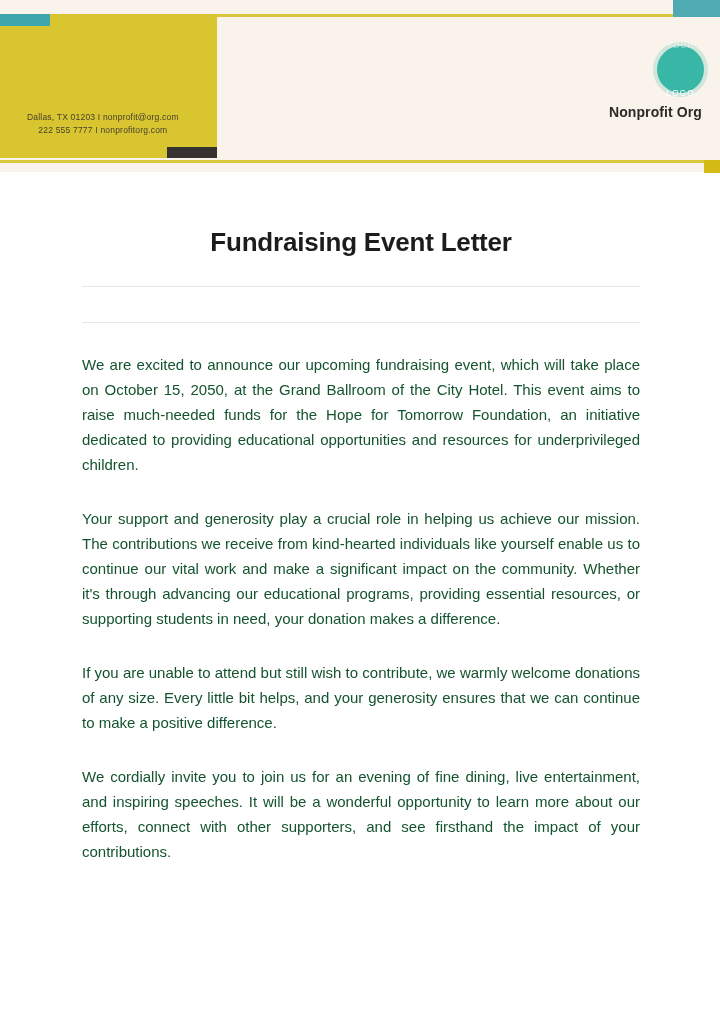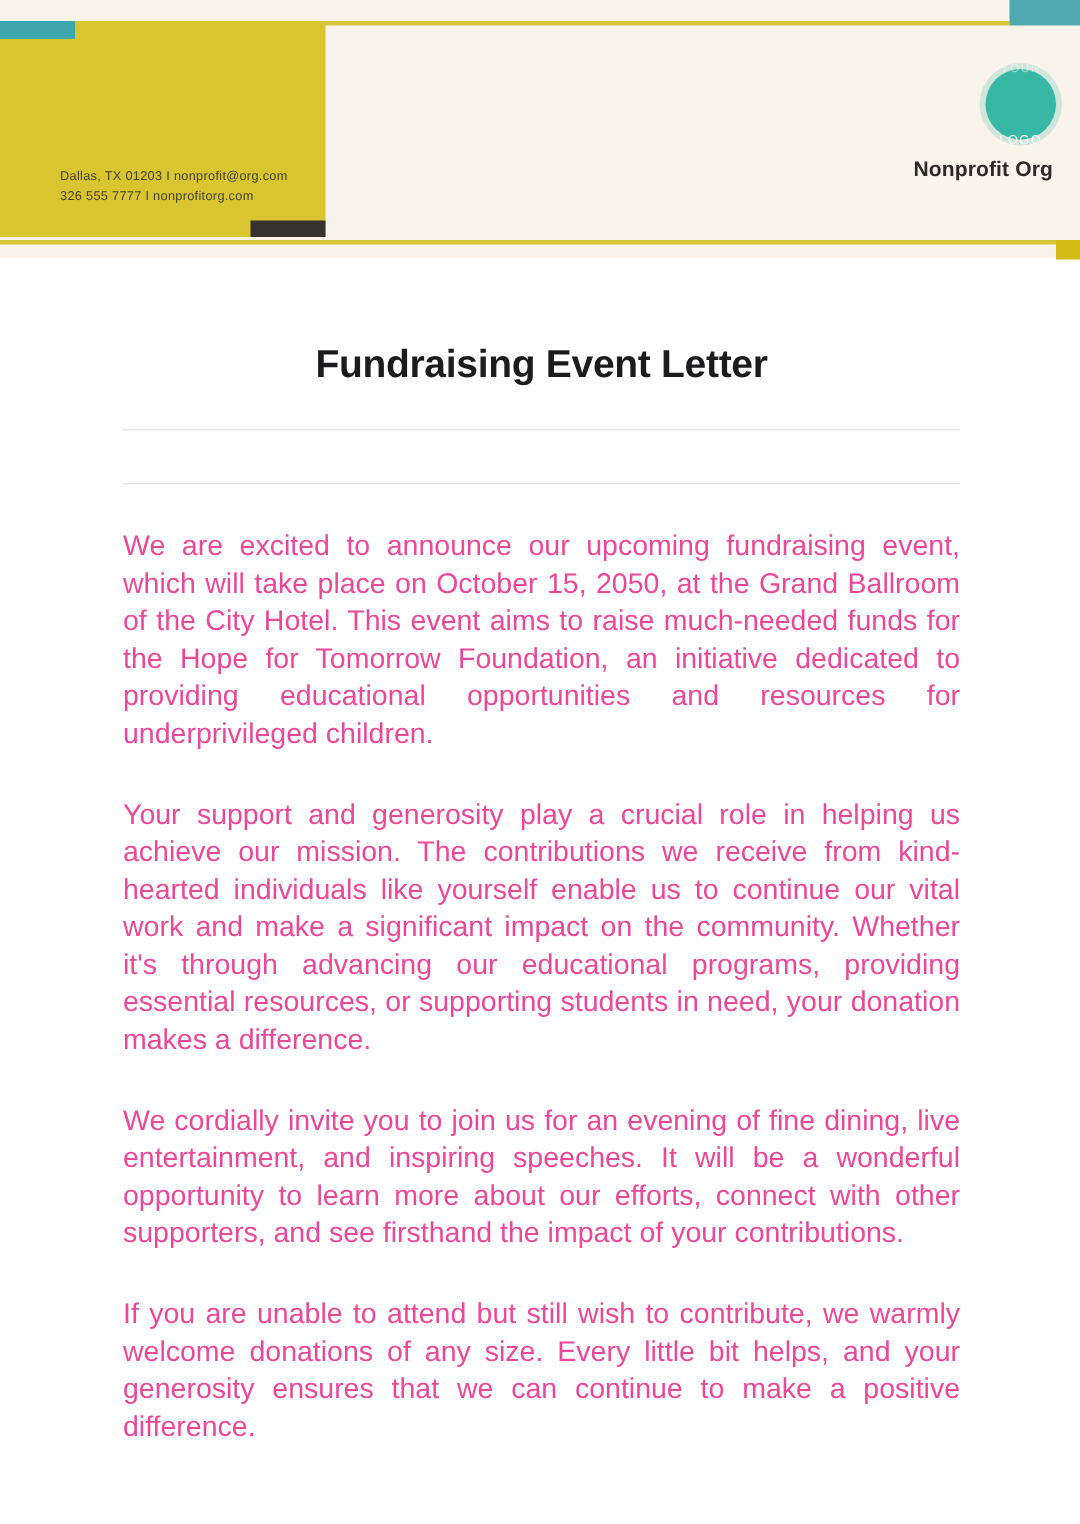--- a/index.html
+++ b/index.html
@@ -49,25 +49,26 @@
     background: #4faab2;
   }
   .dark-accent-bar {
     position: absolute;
     right: 0; bottom: 0;
     width: 50px; height: 11px;
     background: #363230;
   }
   .contact-info {
     position: absolute;
-    left: 40px; bottom: 21px;
+    left: 27px; bottom: 21px;
     font-size: 8.5px;
     line-height: 13px;
     letter-spacing: 0.2px;
     color: #474130;
+    text-align: center;
   }
   .logo-badge {
     position: absolute;
     left: 657px; top: 46px;
     width: 47px; height: 47px;
     border-radius: 50%;
     background: #39b7a6;
     box-shadow: 0 0 0 4px rgba(57,183,166,0.22);
     display: flex;
     flex-direction: column;
@@ -143,54 +144,54 @@
   }
   .salutation {
     margin: 31px 0 0 0;
     font-size: 13.5px;
     line-height: 14px;
     color: #3c3c3c;
   }
   .salutation b { color: #222222; }
   .letter-body p.para {
     margin: 29px 0 0 0;
-    font-size: 19px;
+    font-size: 15px;
     line-height: 25px;
-    color: #ec4899;
+    color: #14532d;
     text-align: justify;
   }
 </style>
 </head>
 <body>
 
 <div class="page">
 
   <div class="letterhead">
     <div class="top-yellow-line"></div>
     <div class="teal-corner-block"></div>
     <div class="yellow-block">
       <div class="contact-info">
         <div>Dallas, TX 01203 I nonprofit@org.com</div>
-        <div>326 555 7777 I nonprofitorg.com</div>
+        <div>222 555 7777 I nonprofitorg.com</div>
       </div>
       <div class="dark-accent-bar"></div>
     </div>
     <div class="teal-accent-bar"></div>
     <div class="logo-badge">
       <span class="logo-line1">YOUR</span>
       <span class="logo-line2">LOGO</span>
     </div>
     <div class="org-name">Nonprofit Org</div>
     <div class="bottom-yellow-line"></div>
     <div class="gold-corner-square"></div>
   </div>
 
   <div class="letter-body">
     <h1 class="letter-title">Fundraising Event Letter</h1>
     <hr class="divider divider-top">
     <hr class="divider divider-bottom">
     <p class="para">We are excited to announce our upcoming fundraising event, which will take place on October 15, 2050, at the Grand Ballroom of the City Hotel. This event aims to raise much-needed funds for the Hope for Tomorrow Foundation, an initiative dedicated to providing educational opportunities and resources for underprivileged children.</p>
     <p class="para">Your support and generosity play a crucial role in helping us achieve our mission. The contributions we receive from kind-hearted individuals like yourself enable us to continue our vital work and make a significant impact on the community. Whether it's through advancing our educational programs, providing essential resources, or supporting students in need, your donation makes a difference.</p>
+    <p class="para">If you are unable to attend but still wish to contribute, we warmly welcome donations of any size. Every little bit helps, and your generosity ensures that we can continue to make a positive difference.</p>
     <p class="para">We cordially invite you to join us for an evening of fine dining, live entertainment, and inspiring speeches. It will be a wonderful opportunity to learn more about our efforts, connect with other supporters, and see firsthand the impact of your contributions.</p>
-    <p class="para">If you are unable to attend but still wish to contribute, we warmly welcome donations of any size. Every little bit helps, and your generosity ensures that we can continue to make a positive difference.</p>
   </div>
 
 </div>
 
 </body></html>

